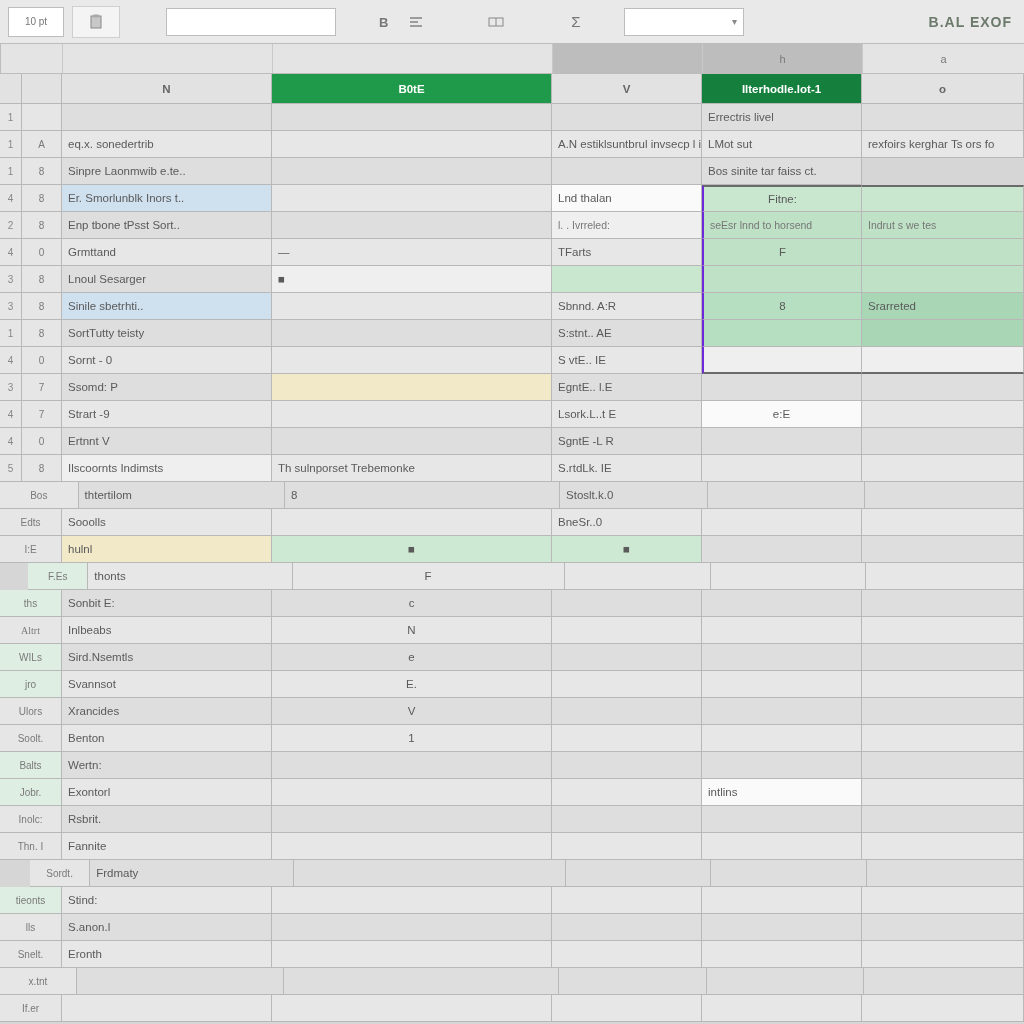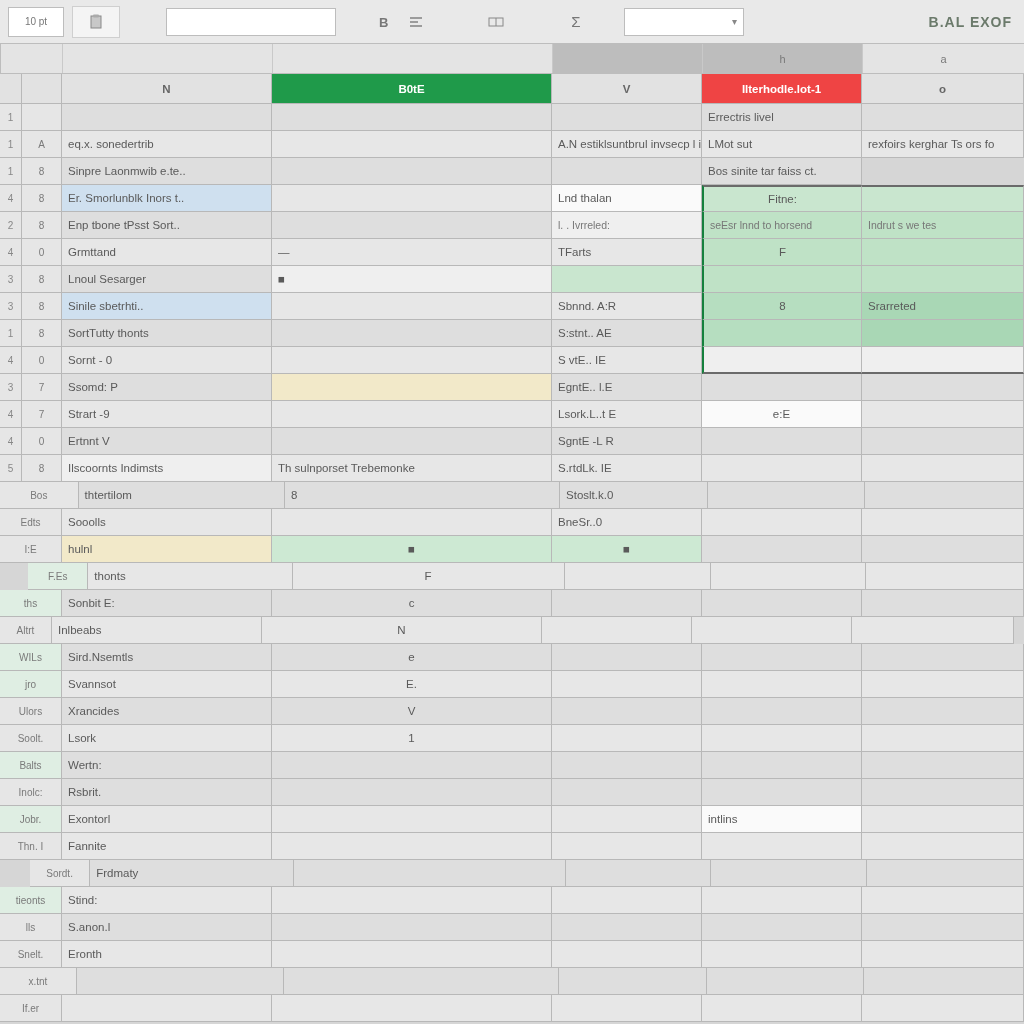--- a/index.html
+++ b/index.html
@@ -95,35 +95,35 @@
   }
   .cell.rowlabel.tint { background: #dfeee3; }
   .cell.colA { width: 210px; }
   .cell.colB { width: 280px; }
   .cell.colC { width: 150px; }
   .cell.colD { width: 160px; }
   .cell.colE { width: 162px; }
 
   .hdr .cell { background: #e2e2e2; font-weight: 600; color: #666; justify-content: center; }
   .hdr .cell.green { background: #1f9a4a; color: #fff; }
-  .hdr .cell.green2 { background: #ef4444; color: #fff; }
+  .hdr .cell.green2 { background: #15803d; color: #fff; }
 
   .alt { background: #e7e7e7; }
   .lt  { background: #efefef; }
   .blue-sel { background: #cfe0ef !important; }
   .cream { background: #f2e9c9 !important; }
   .mint1 { background: #c9e6cf !important; }
   .mint2 { background: #bfe2c6 !important; }
   .mint3 { background: #b6dec0 !important; }
   .mint-dk { background: #a9d7b5 !important; }
   .mint-row { background: #cde9d3 !important; }
   .white { background: #fafafa !important; }
   .thick-top { border-top: 2px solid #6a6a6a; }
   .thick-bot { border-bottom: 2px solid #6a6a6a; }
-  .thick-left { border-left: 2px solid #15803d; }
+  .thick-left { border-left: 2px solid #6d28d9; }
   .center { justify-content: center; }
   .small { font-size: 10.5px; color: #777; }
 
   svg { width: 16px; height: 16px; }
 </style>
 </head>
 <body>
 
 <div class="ribbon">
   <div class="font-size-box">
@@ -259,21 +259,21 @@
         <div class="cell rowlabel">8</div>
         <div class="cell colA alt blue-sel">Sinile sbetrhti..</div>
         <div class="cell colB alt"></div>
         <div class="cell colC alt">Sbnnd. A:R</div>
         <div class="cell colD alt mint3 center thick-left">8</div>
         <div class="cell colE alt mint-dk">Srarreted</div>
       </div>
       <div class="row">
         <div class="cell rownum">1</div>
         <div class="cell rowlabel">8</div>
-        <div class="cell colA">SortTutty thonts</div>
+        <div class="cell colA">SortTutty teisty</div>
         <div class="cell colB"></div>
         <div class="cell colC">S:stnt.. AE</div>
         <div class="cell colD mint3 thick-left"></div>
         <div class="cell colE mint-dk"></div>
       </div>
       <div class="row">
         <div class="cell rownum">4</div>
         <div class="cell rowlabel">0</div>
         <div class="cell colA alt">Sornt - 0</div>
         <div class="cell colB alt"></div>
@@ -351,21 +351,21 @@
       </div>
       <div class="row">
         <div class="cell rowlabel tint" style="width: 62px;">ths</div>
         <div class="cell colA">Sonbit E:</div>
         <div class="cell colB center">c</div>
         <div class="cell colC"></div>
         <div class="cell colD"></div>
         <div class="cell colE"></div>
       </div>
       <div class="row">
-        <div class="cell rowlabel" style="width: 52px;">Altrt</div>
+        <div class="cell rowlabel" style="width: 62px; font-family: Liberation Serif, serif;">Altrt</div>
         <div class="cell colA alt">Inlbeabs</div>
         <div class="cell colB alt center">N</div>
         <div class="cell colC alt"></div>
         <div class="cell colD alt"></div>
         <div class="cell colE alt"></div>
       </div>
       <div class="row">
         <div class="cell rowlabel tint" style="width: 62px;">WILs</div>
         <div class="cell colA">Sird.Nsemtls</div>
         <div class="cell colB center">e</div>
@@ -384,51 +384,51 @@
       <div class="row">
         <div class="cell rowlabel" style="width: 62px;">Ulors</div>
         <div class="cell colA">Xrancides</div>
         <div class="cell colB center">V</div>
         <div class="cell colC"></div>
         <div class="cell colD"></div>
         <div class="cell colE"></div>
       </div>
       <div class="row">
         <div class="cell rowlabel" style="width: 62px;">Soolt.</div>
-        <div class="cell colA alt">Lsork</div>
+        <div class="cell colA alt">Benton</div>
         <div class="cell colB alt center">1</div>
         <div class="cell colC alt"></div>
         <div class="cell colD alt"></div>
         <div class="cell colE alt"></div>
       </div>
       <div class="row">
         <div class="cell rowlabel tint" style="width: 62px;">Balts</div>
         <div class="cell colA">Wertn:</div>
         <div class="cell colB"></div>
         <div class="cell colC"></div>
         <div class="cell colD"></div>
         <div class="cell colE"></div>
       </div>
       <div class="row">
+        <div class="cell rowlabel tint" style="width: 62px;">Jobr.</div>
+        <div class="cell colA alt">Exontorl</div>
+        <div class="cell colB alt"></div>
+        <div class="cell colC alt"></div>
+        <div class="cell colD alt white">intlins</div>
+        <div class="cell colE alt"></div>
+      </div>
+      <div class="row">
         <div class="cell rowlabel" style="width: 62px;">Inolc:</div>
         <div class="cell colA">Rsbrit.</div>
         <div class="cell colB"></div>
         <div class="cell colC"></div>
         <div class="cell colD"></div>
         <div class="cell colE"></div>
       </div>
       <div class="row">
-        <div class="cell rowlabel tint" style="width: 62px;">Jobr.</div>
-        <div class="cell colA alt">Exontorl</div>
-        <div class="cell colB alt"></div>
-        <div class="cell colC alt"></div>
-        <div class="cell colD alt white">intlins</div>
-        <div class="cell colE alt"></div>
-      </div>
-      <div class="row">
         <div class="cell rowlabel" style="width: 62px;">Thn. I</div>
         <div class="cell colA alt">Fannite</div>
         <div class="cell colB alt"></div>
         <div class="cell colC alt"></div>
         <div class="cell colD alt"></div>
         <div class="cell colE alt"></div>
       </div>
       <div class="row">
         <div class="cell rowlabel" style="width: 62px; margin-left: 30px;">Sordt.</div>
         <div class="cell colA">Frdmaty</div>

